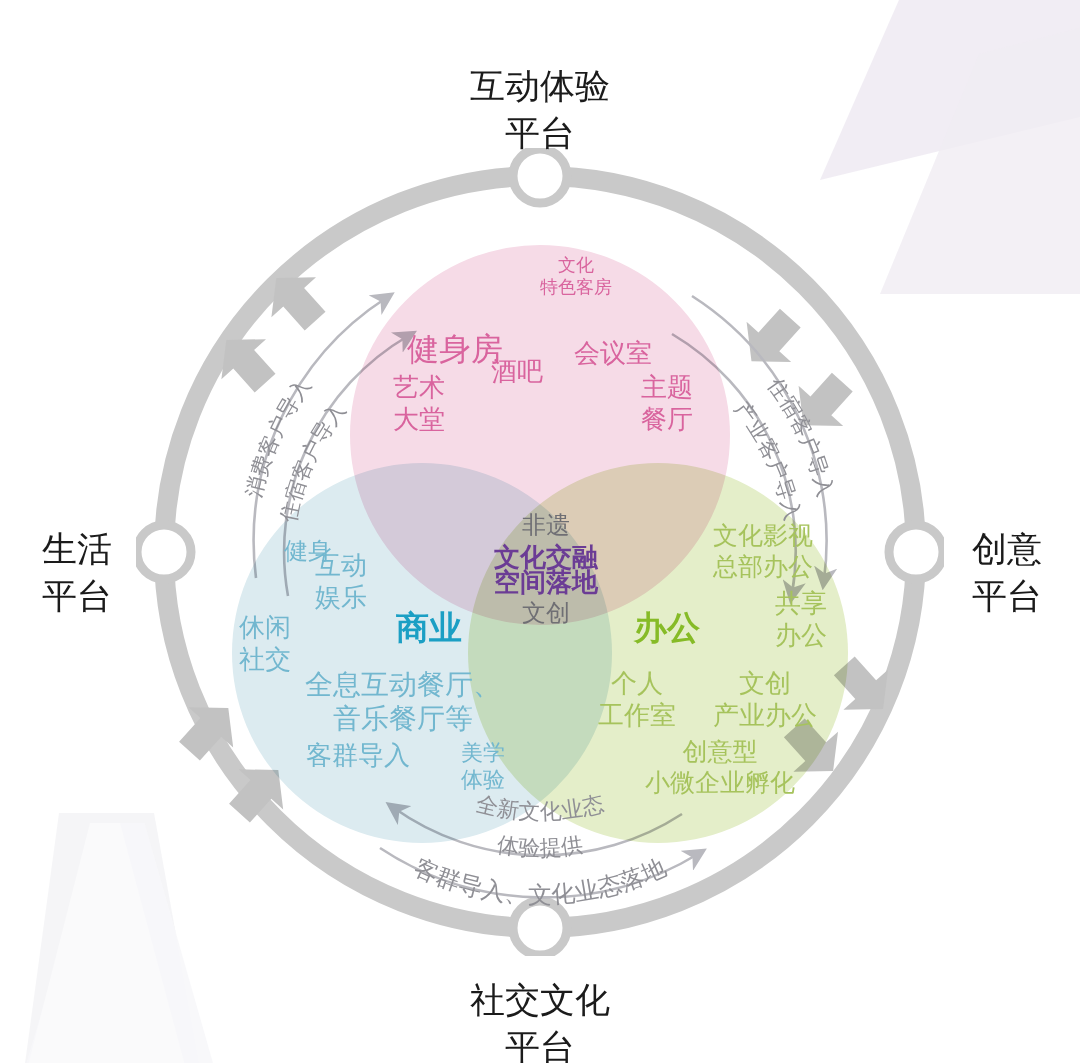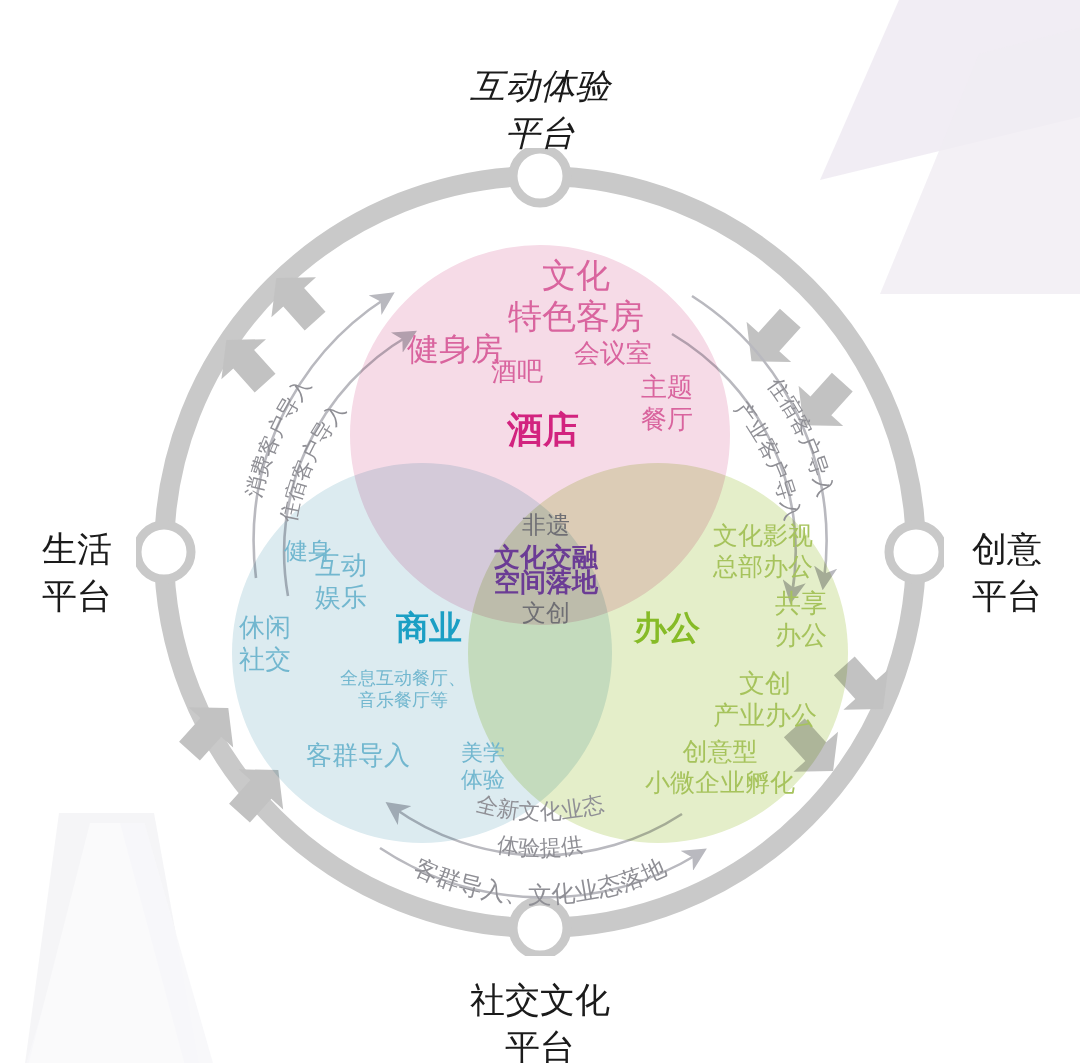--- a/index.html
+++ b/index.html
@@ -139,57 +139,60 @@
       </g>
     </svg>
   </div>
 
   <div class="venn">
     <div class="circle c-hotel"></div>
     <div class="circle c-biz"></div>
     <div class="circle c-office"></div>
   </div>
 
-  <div class="lab t-pink" style="left:486px;top:255px;width:180px;font-size:34px;">文化
+  <div class="lab t-pink" style="left:486px;top:255px;width:180px;font-size:18px;">文化
 特色客房</div>
   <div class="lab t-pink" style="left:390px;top:330px;width:130px;font-size:32px;">健身房</div>
   <div class="lab t-pink" style="left:548px;top:338px;width:130px;font-size:26px;">会议室</div>
+  <div class="lab t-pink" style="left:366px;top:372px;width:106px;font-size:26px;">艺术
+大堂</div>
   <div class="lab t-pink" style="left:464px;top:356px;width:106px;font-size:26px;">酒吧</div>
   <div class="lab t-pink" style="left:614px;top:372px;width:106px;font-size:26px;">主题
 餐厅</div>
-  <div class="lab t-pink-b" style="left:478px;top:408px;width:130px;font-size:36px;">酒店</div>
 
   <div class="lab t-blue" style="left:258px;top:536px;width:100px;font-size:24px;">健身</div>
   <div class="lab t-blue" style="left:212px;top:612px;width:106px;font-size:26px;">休闲
 社交</div>
   <div class="lab t-blue" style="left:288px;top:550px;width:106px;font-size:26px;">互动
 娱乐</div>
-  <div class="lab t-blue" style="left:288px;top:668px;width:230px;font-size:18px;">全息互动餐厅、
+  <div class="lab t-blue" style="left:288px;top:668px;width:230px;font-size:28px;">全息互动餐厅、
 音乐餐厅等</div>
   <div class="lab t-blue" style="left:288px;top:740px;width:140px;font-size:26px;">客群导入</div>
   <div class="lab t-blue" style="left:430px;top:740px;width:106px;font-size:22px;">美学
 体验</div>
   <div class="lab t-green" style="left:688px;top:520px;width:150px;font-size:25px;">文化影视
 总部办公</div>
 
   <div class="lab t-blue-b" style="left:370px;top:608px;width:118px;font-size:33px;">商业</div>
   <div class="lab t-green" style="left:748px;top:588px;width:106px;font-size:26px;">共享
 办公</div>
+  <div class="lab t-green" style="left:584px;top:668px;width:106px;font-size:26px;">个人
+工作室</div>
   <div class="lab t-green" style="left:700px;top:668px;width:130px;font-size:26px;">文创
 产业办公</div>
   <div class="lab t-green" style="left:610px;top:736px;width:220px;font-size:25px;">创意型
 小微企业孵化</div>
   <div class="lab t-green-b" style="left:608px;top:608px;width:118px;font-size:33px;">办公</div>
 
   <div class="lab t-grey" style="left:488px;top:510px;width:116px;font-size:24px;">非遗</div>
   <div class="lab t-purple-b" style="left:478px;top:542px;width:136px;font-size:26px;">文化交融</div>
   <div class="lab t-purple-b" style="left:478px;top:567px;width:136px;font-size:26px;">空间落地</div>
   <div class="lab t-grey" style="left:488px;top:598px;width:116px;font-size:24px;">文创</div>
 
-  <div class="plat" style="left:400px;top:62px;width:280px;font-style:italic;">互动体验
+  <div class="plat" style="left:400px;top:62px;width:280px;">互动体验
 平台</div>
   <div class="plat" style="left:944px;top:525px;width:126px;">创意
 平台</div>
   <div class="plat" style="left:400px;top:976px;width:280px;">社交文化
 平台</div>
   <div class="plat" style="left:14px;top:525px;width:126px;">生活
 平台</div>
 
   <svg class="arctext" viewBox="0 0 808 808">
     <defs>

